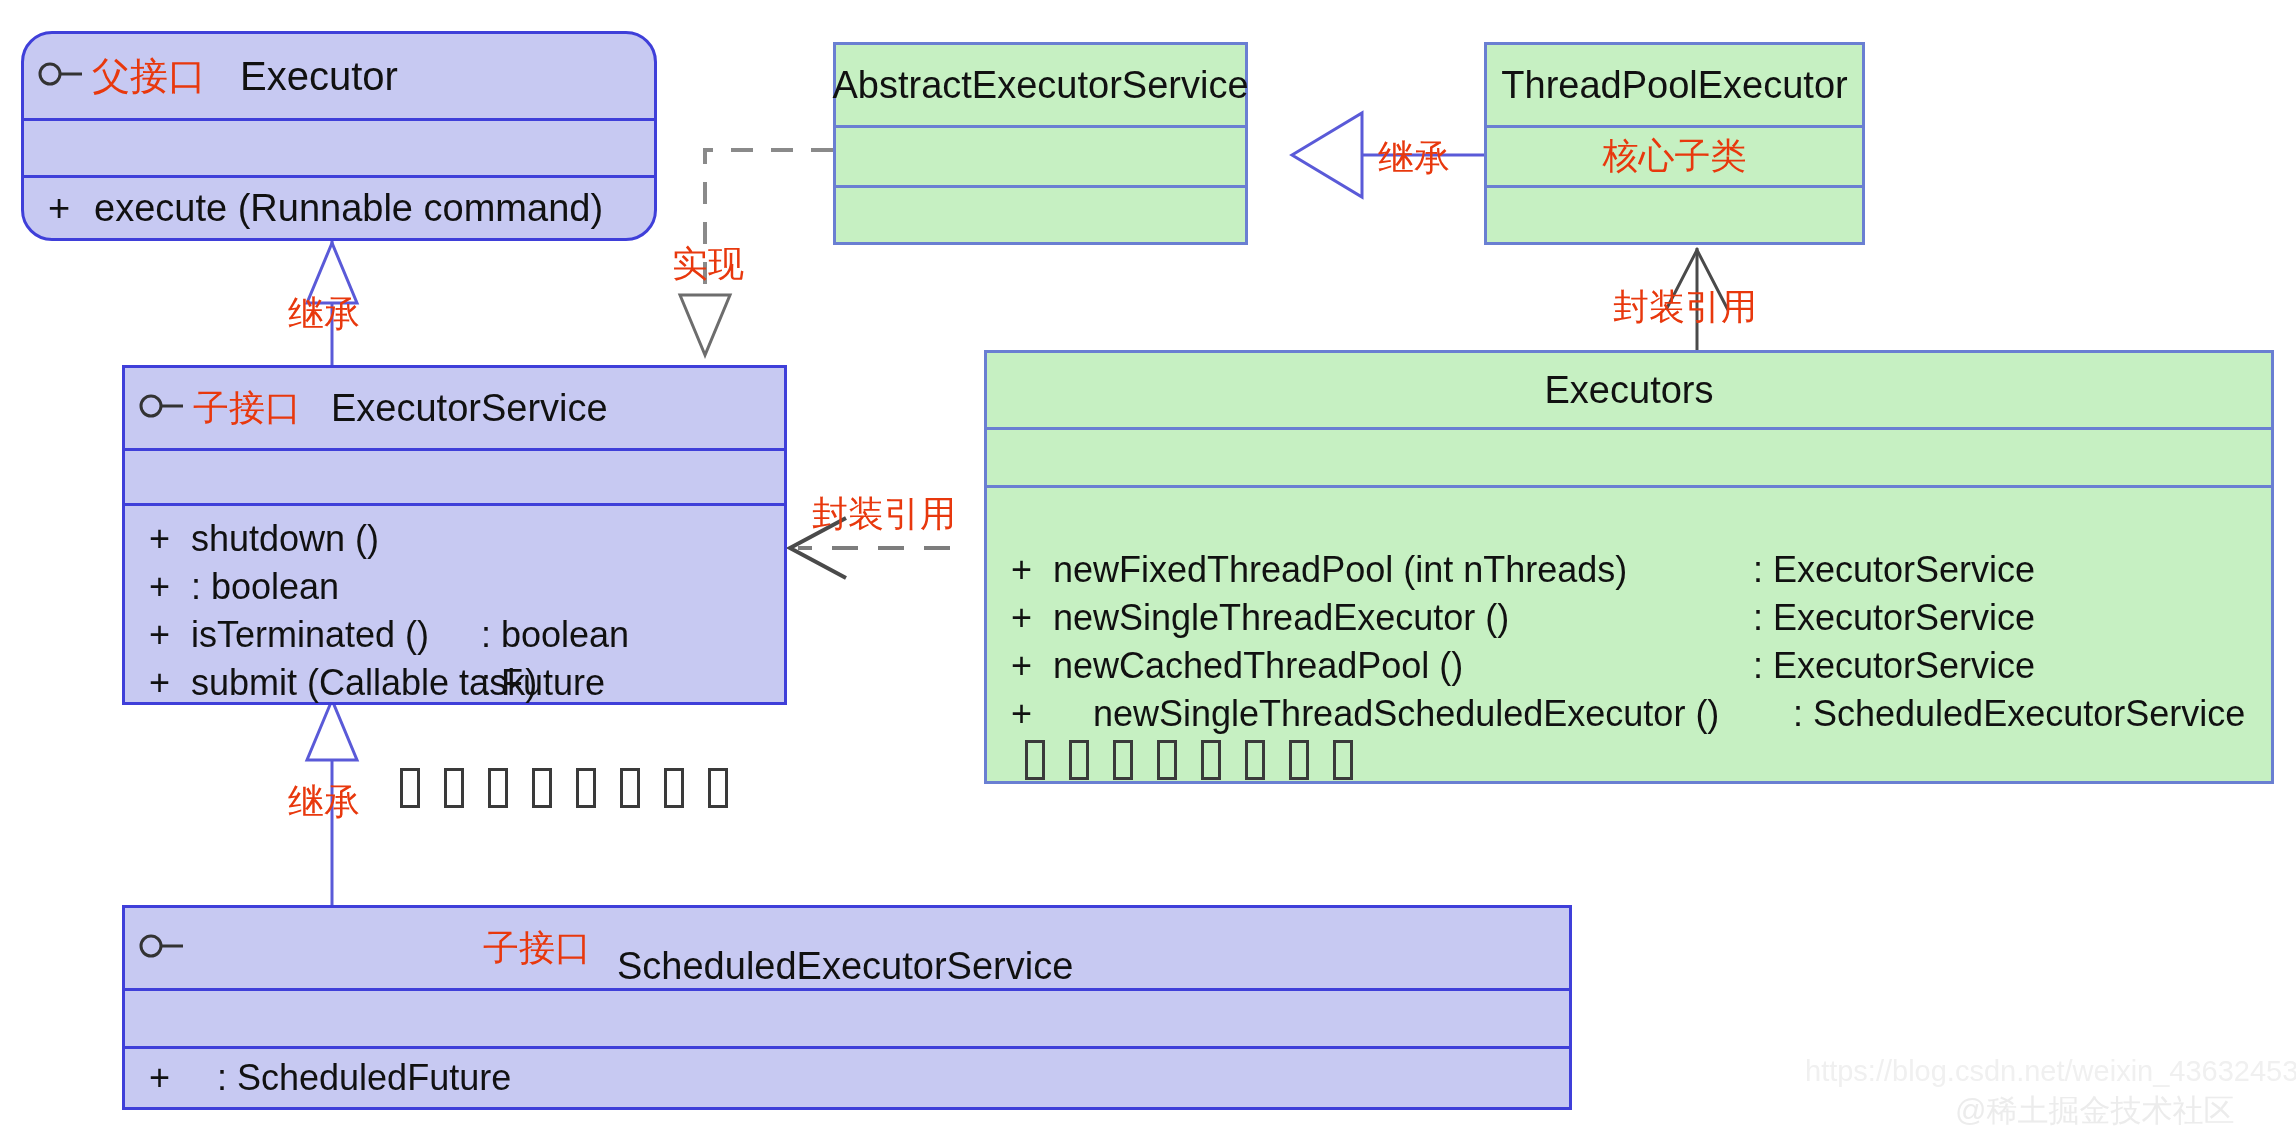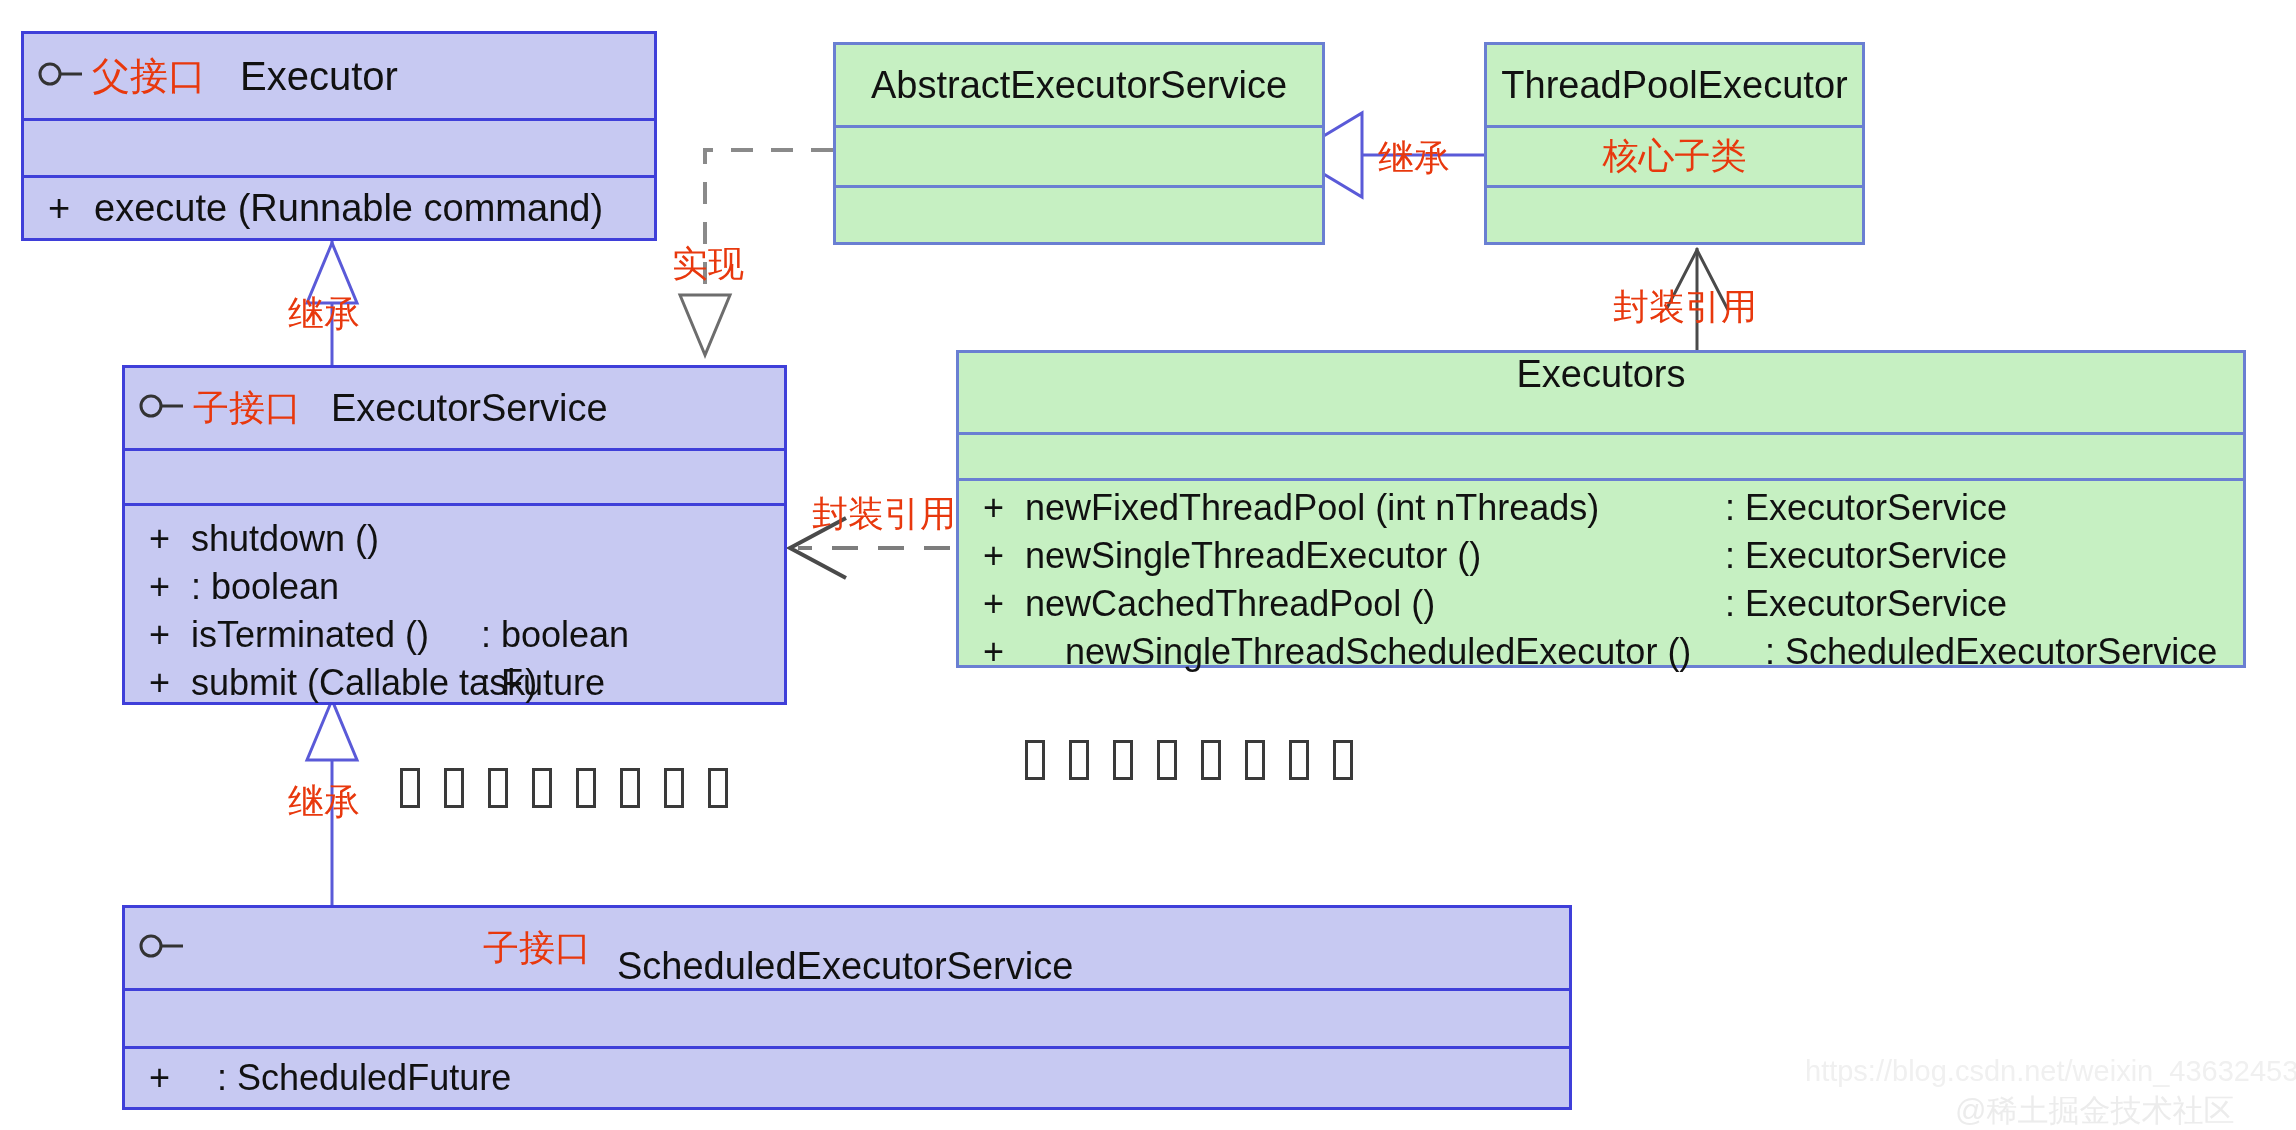--- a/index.html
+++ b/index.html
@@ -81,21 +81,21 @@
       <polyline points="846,518 790,548 846,578" fill="none" stroke="#4a4a4a" stroke-width="4"></polyline>
     </g>
 
     
     <g>
       <line x1="332" y1="905" x2="332" y2="700" stroke="#5a5ad8" stroke-width="3"></line>
       <polygon points="332,700 307,760 357,760" fill="#ffffff" stroke="#5a5ad8" stroke-width="3"></polygon>
     </g>
   </svg>
 
-  <div class="uml-box iface" style="left:21px;top:31px;width:636px;height:210px;">
+  <div class="uml-box iface" style="left:21px;top:31px;width:636px;height:210px;border-radius:31px;">
     <div class="compartment" style="height:84px;">
       <div class="title-row">
         <span class="lolli">
           <svg width="46" height="30" viewBox="0 0 46 30">
             <circle cx="12" cy="15" r="10" fill="none" stroke="#333" stroke-width="3"></circle>
             <line x1="23" y1="15" x2="44" y2="15" stroke="#333" stroke-width="3"></line>
           </svg>
         </span>
         <span class="cn t38">父接口</span>
         <span class="nm t40" style="margin-left:34px;">Executor</span>
@@ -103,21 +103,21 @@
     </div>
     <div class="compartment" style="height:57px;"></div>
     <div class="compartment" style="flex:1;">
       <div class="single-method t38" style="height:100%;">
         <span class="vis">+</span>
         <span class="sig">execute (Runnable command)</span>
       </div>
     </div>
   </div>
 
-  <div class="uml-box cls" style="left:833px;top:42px;width:492px;height:203px;">
+  <div class="uml-box cls" style="left:833px;top:42px;width:415px;height:203px;">
     <div class="compartment" style="height:80px;">
       <div class="title-row title-center">
         <span class="nm t38">AbstractExecutorService</span>
       </div>
     </div>
     <div class="compartment" style="height:60px;"></div>
     <div class="compartment" style="flex:1;"></div>
   </div>
 
   <div class="uml-box cls" style="left:1484px;top:42px;width:381px;height:203px;">
@@ -164,21 +164,21 @@
         <span class="ret">: boolean</span>
       </div>
       <div class="mrow" style="height:34px;">
         <span class="vis">+</span>
         <span class="sig" style="width:290px;">submit (Callable task)</span>
         <span class="ret">: Future</span>
       </div>
     </div>
   </div>
 
-  <div class="uml-box cls" style="left:956px;top:350px;width:1290px;height:318px;gap:36px;">
+  <div class="uml-box cls" style="left:984px;top:350px;width:1290px;height:434px;">
     <div class="compartment" style="height:74px;">
       <div class="title-row title-center">
         <span class="nm t38">Executors</span>
       </div>
     </div>
     <div class="compartment" style="height:58px;"></div>
     <div class="compartment methods t36" style="flex:1;">
       <div class="mrow" style="height:34px;margin-bottom:14px;">
         <span class="vis">+</span>
         <span class="sig" style="width:700px;">newFixedThreadPool (int nThreads)</span>

